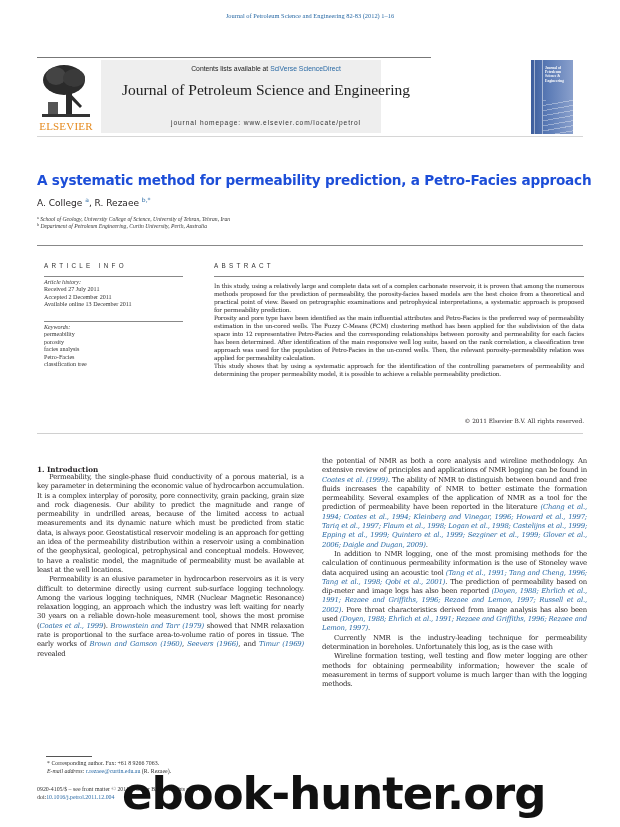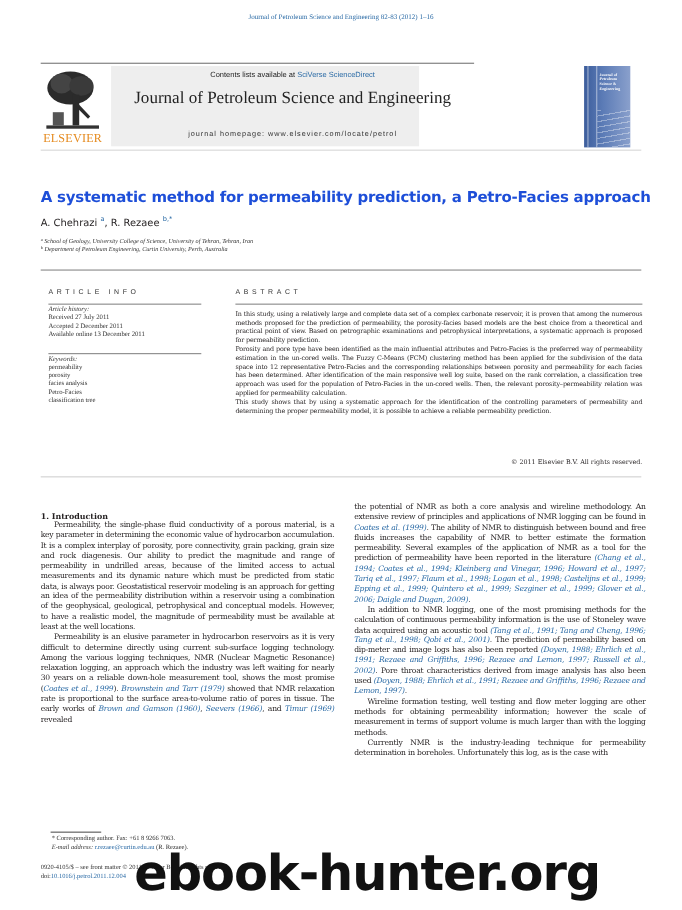--- a/index.html
+++ b/index.html
@@ -112,21 +112,21 @@
     <div>Science &amp;</div>
     <div>Engineering</div>
   </div>
 </div>
 
 <div class="header-rule"></div>
 
 <h1 class="title">A systematic method for permeability prediction, a Petro-Facies approach</h1>
 
 <div class="authors">
-  <span>A. Chehrazi</span>
+  <span>A. College</span>
   <sup>a</sup><span>, </span><span>R. Rezaee</span>
   <sup>b,*</sup>
 </div>
 
 <div class="affil affil-a">
   <sup>a</sup>
   <span>School of Geology, University College of Science, University of Tehran, Tehran, Iran</span>
 </div>
 <div class="affil affil-b">
   <sup>b</sup>
@@ -170,22 +170,22 @@
 
 <div class="sec-heading">1. Introduction</div>
 
 <div class="col col-left">
     <p><span>Permeability, the single-phase fluid conductivity of a porous material, is a key parameter in determining the economic value of hydrocarbon accumulation. It is a complex interplay of porosity, pore connectivity, grain packing, grain size and rock diagenesis. Our ability to predict the magnitude and range of permeability in undrilled areas, because of the limited access to actual measurements and its dynamic nature which must be predicted from static data, is always poor. Geostatistical reservoir modeling is an approach for getting an idea of the permeability distribution within a reservoir using a combination of the geophysical, geological, petrophysical and conceptual models. However, to have a realistic model, the magnitude of permeability must be available at least at the well locations.</span></p>
     <p><span>Permeability is an elusive parameter in hydrocarbon reservoirs as it is very difficult to determine directly using current sub-surface logging technology. Among the various logging techniques, NMR (Nuclear Magnetic Resonance) relaxation logging, an approach which the industry was left waiting for nearly 30 years on a reliable down-hole measurement tool, shows the most promise (</span><span class="cite">Coates et al., 1999</span><span>). </span><span class="cite">Brownstein and Tarr (1979)</span><span> showed that NMR relaxation rate is proportional to the surface area-to-volume ratio of pores in tissue. The early works of </span><span class="cite">Brown and Gamson (1960)</span><span>, </span><span class="cite">Seevers (1966)</span><span>, and </span><span class="cite">Timur (1969)</span><span> revealed</span></p>
   </div>
 <div class="col col-right">
     <p class="noindent"><span>the potential of NMR as both a core analysis and wireline methodology. An extensive review of principles and applications of NMR logging can be found in </span><span class="cite">Coates et al. (1999)</span><span>. The ability of NMR to distinguish between bound and free fluids increases the capability of NMR to better estimate the formation permeability. Several examples of the application of NMR as a tool for the prediction of permeability have been reported in the literature </span><span class="cite">(Chang et al., 1994; Coates et al., 1994; Kleinberg and Vinegar, 1996; Howard et al., 1997; Tariq et al., 1997; Flaum et al., 1998; Logan et al., 1998; Castelijns et al., 1999; Epping et al., 1999; Quintero et al., 1999; Sezginer et al., 1999; Glover et al., 2006; Daigle and Dugan, 2009)</span><span>.</span></p>
     <p><span>In addition to NMR logging, one of the most promising methods for the calculation of continuous permeability information is the use of Stoneley wave data acquired using an acoustic tool </span><span class="cite">(Tang et al., 1991; Tang and Cheng, 1996; Tang et al., 1998; Qobi et al., 2001)</span><span>. The prediction of permeability based on dip-meter and image logs has also been reported </span><span class="cite">(Doyen, 1988; Ehrlich et al., 1991; Rezaee and Griffiths, 1996; Rezaee and Lemon, 1997; Russell et al., 2002)</span><span>. Pore throat characteristics derived from image analysis has also been used </span><span class="cite">(Doyen, 1988; Ehrlich et al., 1991; Rezaee and Griffiths, 1996; Rezaee and Lemon, 1997)</span><span>.</span></p>
+    <p><span>Currently NMR is the industry-leading technique for permeability determination in boreholes. Unfortunately this log, as is the case with</span></p>
     <p><span>Wireline formation testing, well testing and flow meter logging are other methods for obtaining permeability information; however the scale of measurement in terms of support volume is much larger than with the logging methods.</span></p>
-    <p><span>Currently NMR is the industry-leading technique for permeability determination in boreholes. Unfortunately this log, as is the case with</span></p>
   </div>
 
 <div class="fn-rule"></div>
 <div class="footnote fn-1">* Corresponding author. Fax: +61 8 9266 7063.</div>
 <div class="footnote fn-2">
   <span class="it">E-mail address: </span><span class="doi-link">r.rezaee@curtin.edu.au</span><span> (R. Rezaee).</span>
 </div>
 
 <div class="frontmatter fm-1">0920-4105/$ – see front matter © 2011 Elsevier B.V. All rights reserved.</div>
 <div class="frontmatter fm-2">

